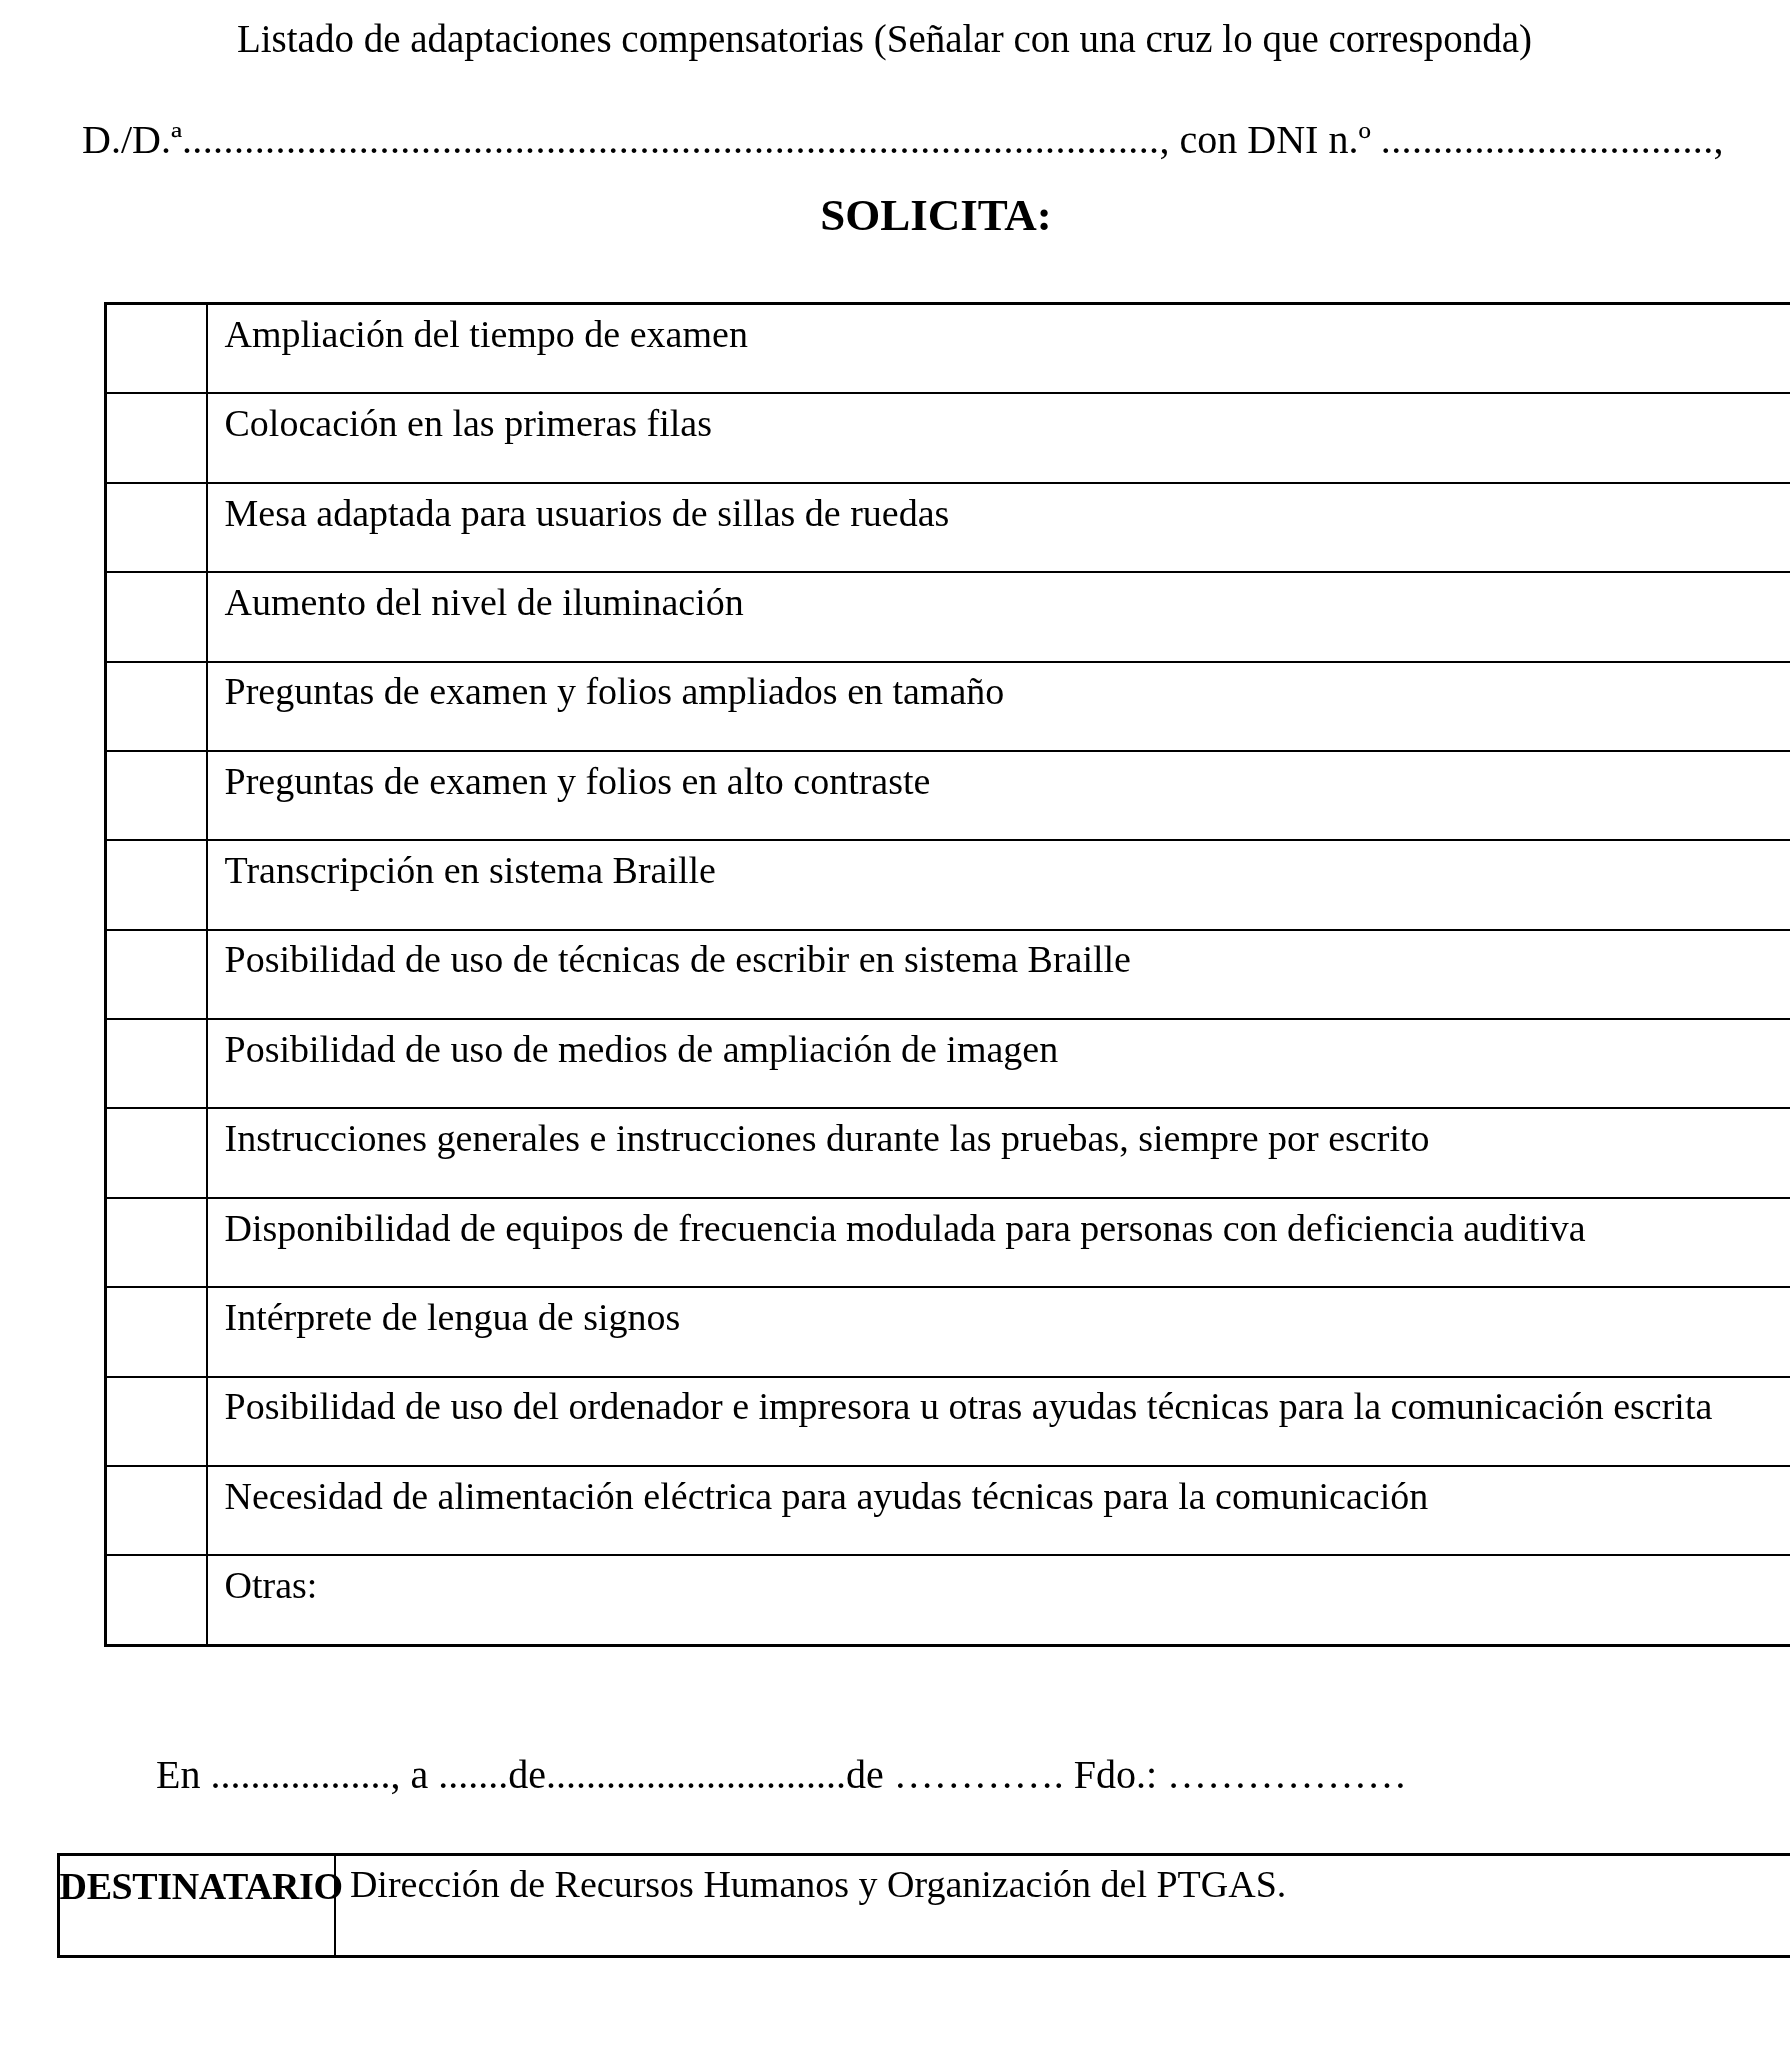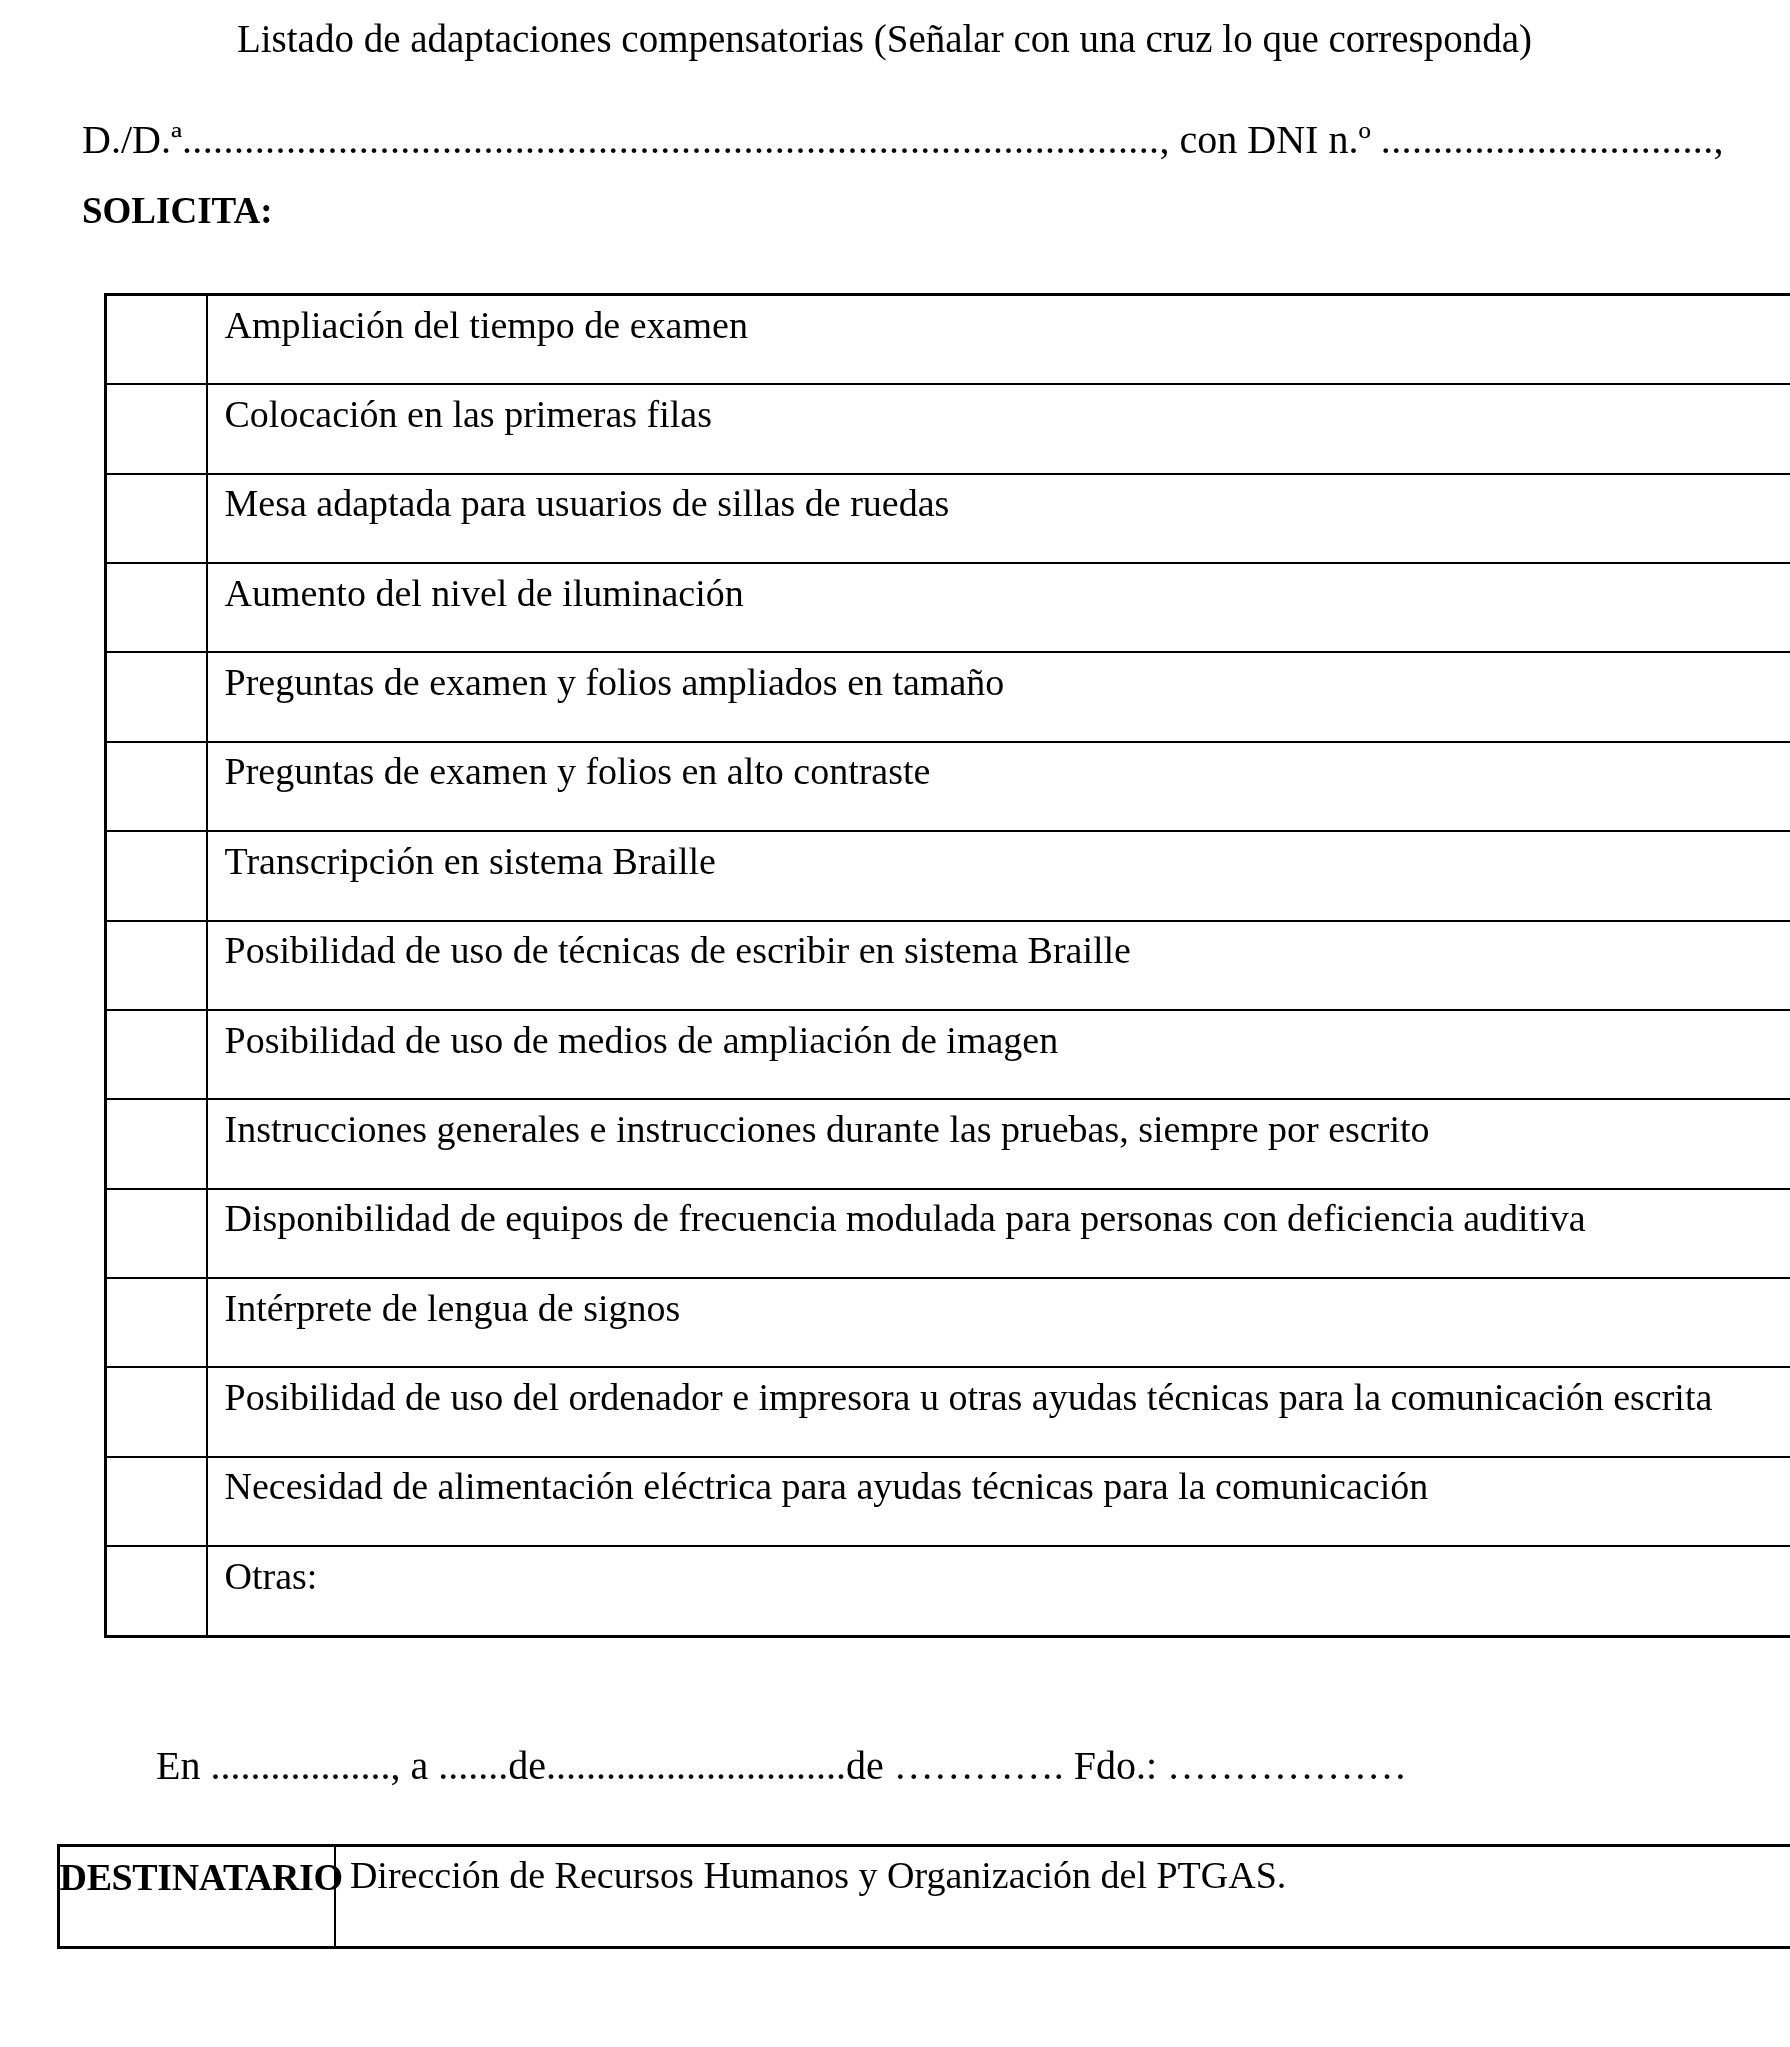--- a/index.html
+++ b/index.html
@@ -24,24 +24,25 @@
   }
   .applicant-line {
     font-size: 40px;
     line-height: 1.15;
     margin: 55px 0 0 34px;
     white-space: nowrap;
     letter-spacing: 0;
   }
   .applicant-line .dots { letter-spacing: 0.4px; }
   .solicita {
-    font-size: 37px;
+    font-size: 45px;
     line-height: 1.15;
     font-weight: bold;
     margin: 27.5px 0 0 34px;
+    text-align: center;
   }
   table.adaptations {
     border-collapse: collapse;
     table-layout: fixed;
     width: 1757px;
     margin: 60px 0 8px 56px;
     border: 3.4px solid #000;
   }
   table.adaptations td {
     border: 2.6px solid #000;

